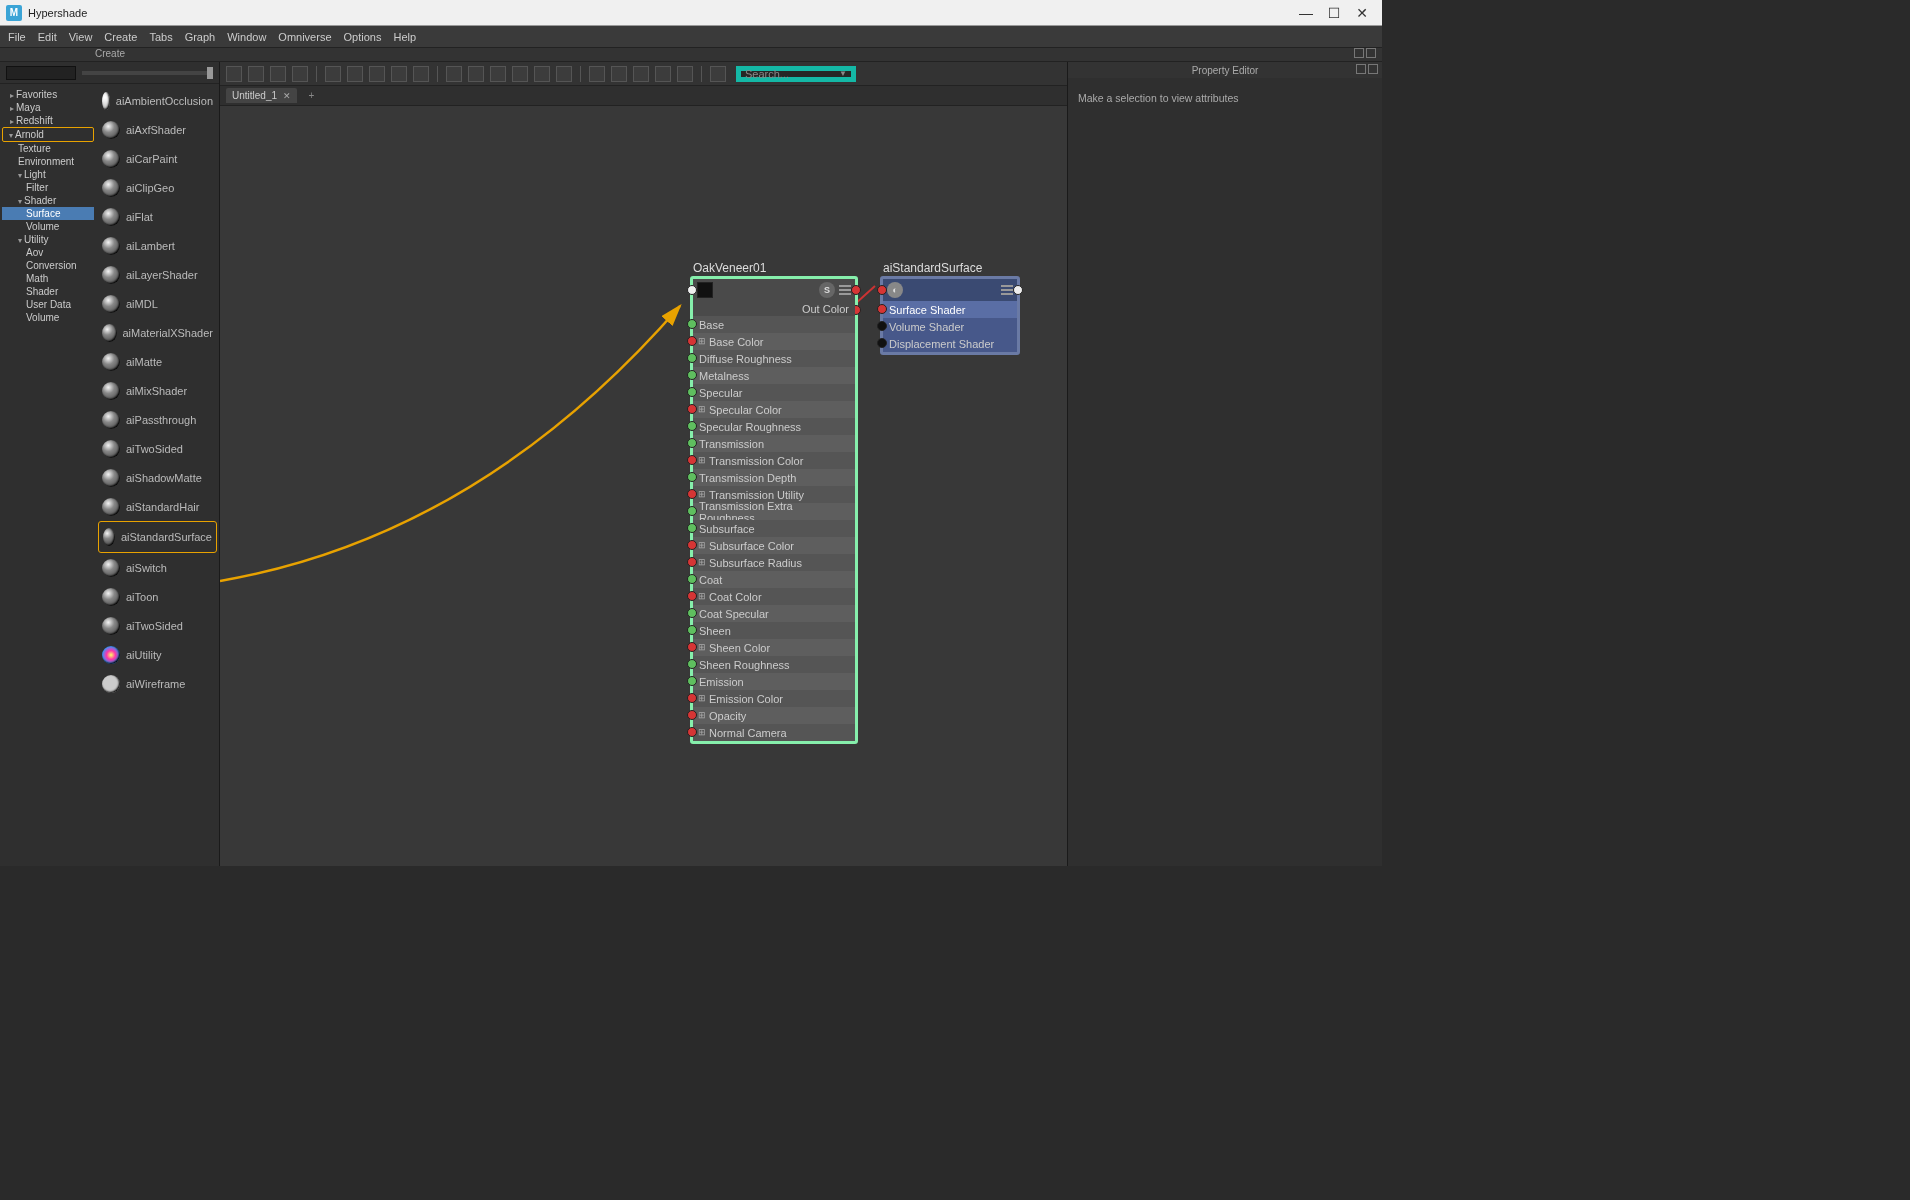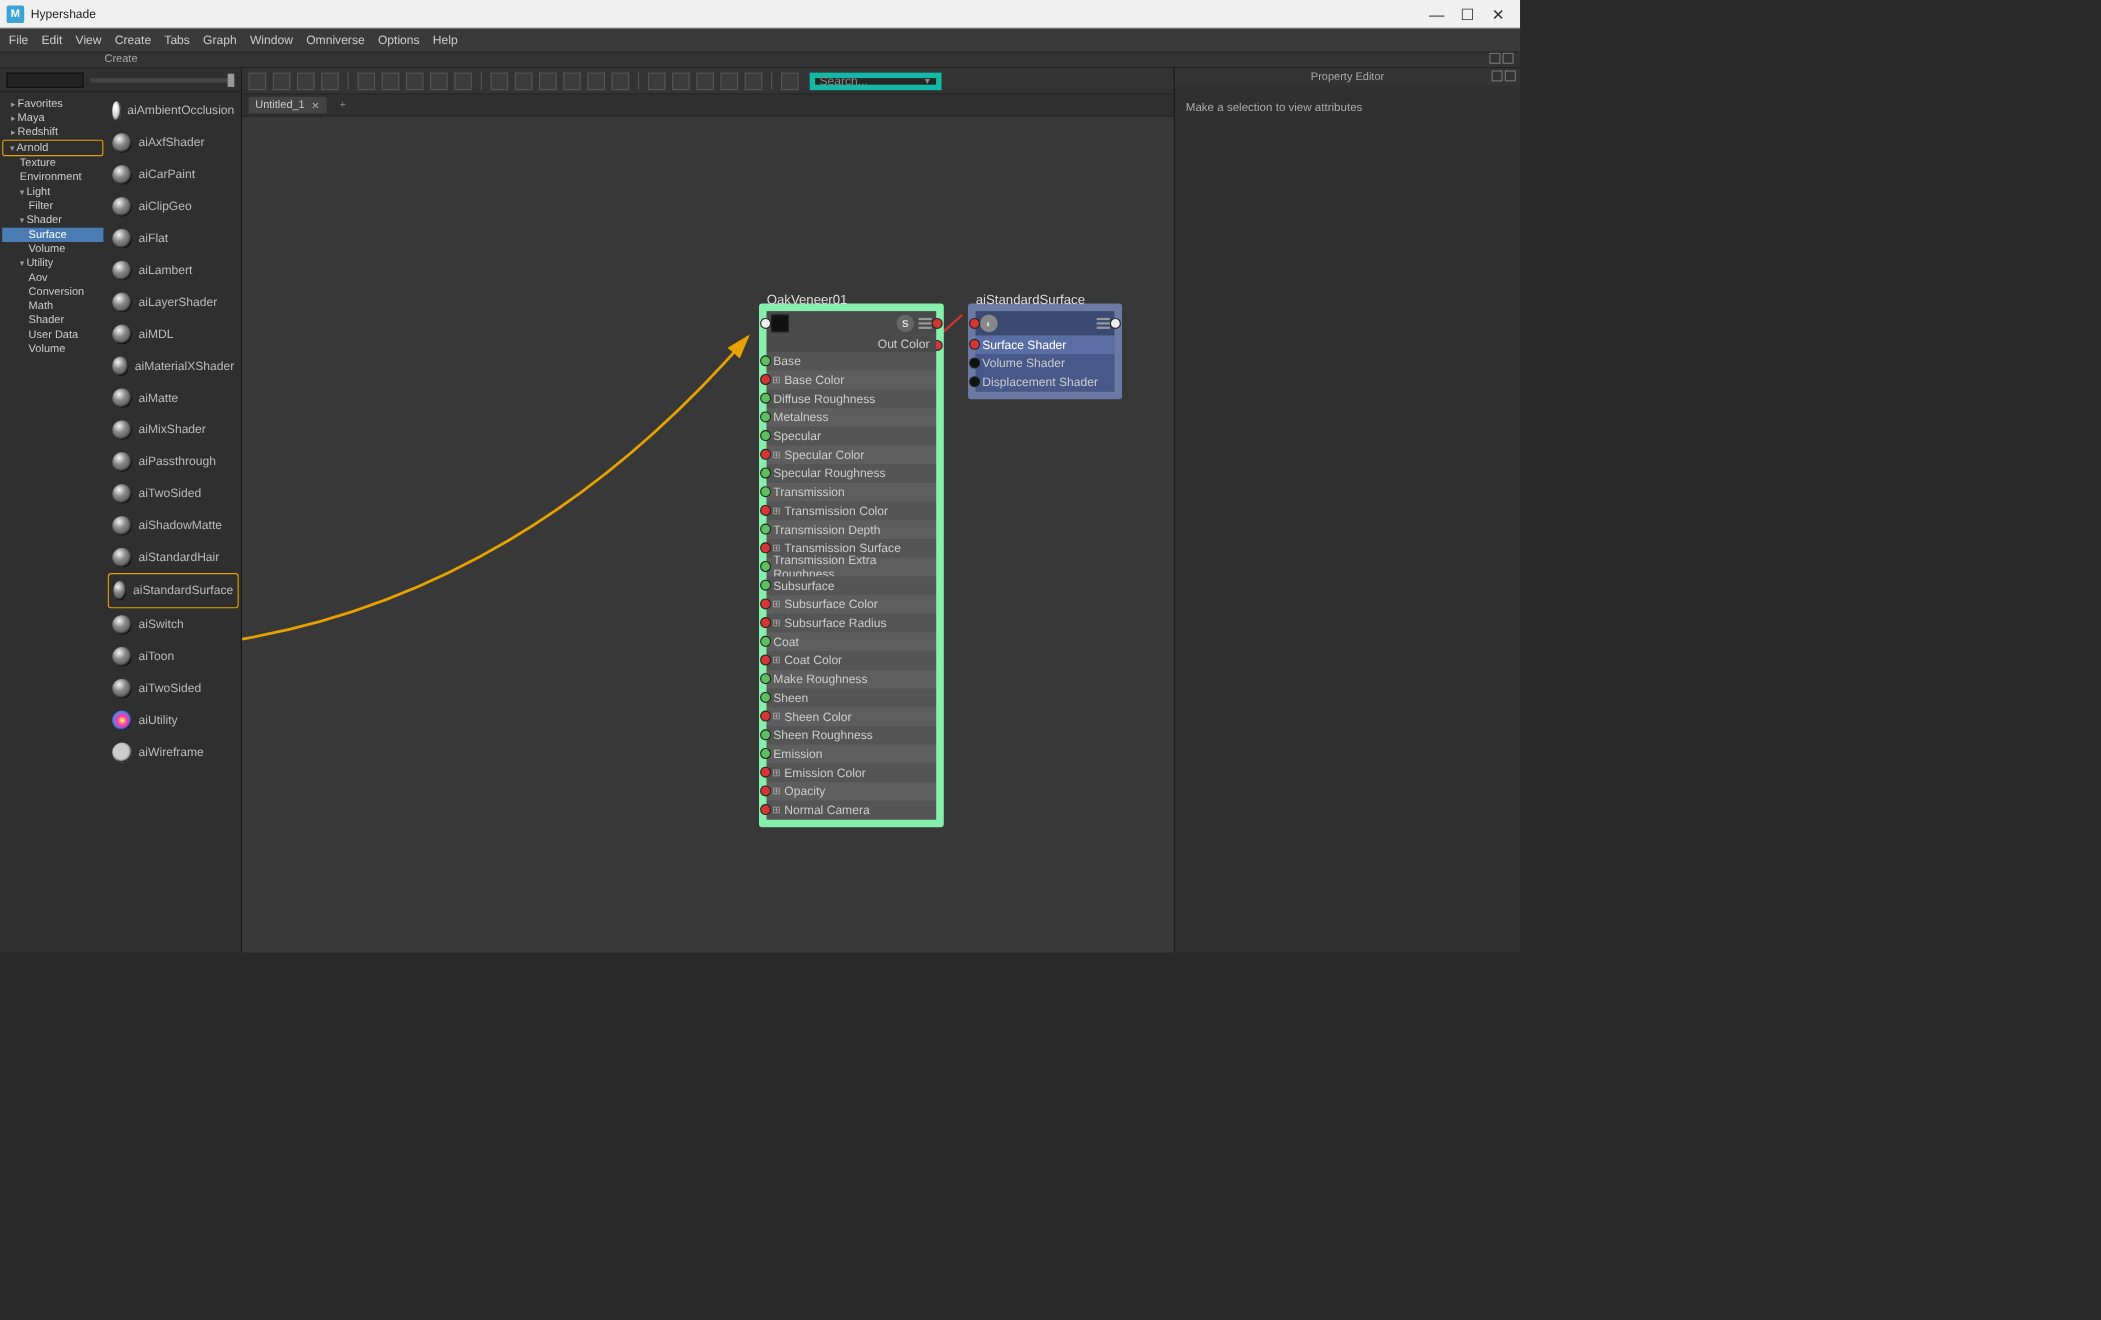--- a/index.html
+++ b/index.html
@@ -58,21 +58,21 @@
   .search { flex:0 0 120px; height:16px; background:#262626; color:#888; padding:0 4px; border:5px solid #14b8a6; margin-left:4px; display:flex; align-items:center;}
   .search::after { content:"▼"; margin-left:auto; font-size:8px; color:#888;}
   .tabbar { height:20px; background:#2f2f2f; display:flex; align-items:center; padding-left:6px; border-bottom:1px solid #222;}
   .tab { background:#444; padding:2px 6px; font-size:10px; color:#ccc; display:flex; align-items:center; gap:6px; border-radius:2px 2px 0 0;}
   .tab .x { font-size:9px; color:#aaa;}
   .tab.add { background:transparent; color:#888; margin-left:6px;}
 
   .canvas { flex:1; position:relative; background:#383838; overflow:hidden;}
 
   
-  .node { position:absolute; border:7px solid #86efac; background:#5a5a5a; border-radius:3px; font-size:11px; }
+  .node { position:absolute; border:3px solid #86efac; background:#5a5a5a; border-radius:3px; font-size:11px; }
   .node .ntitle { position:absolute; top:-18px; left:0; color:#ddd; font-size:12px;}
   .node .header { height:22px; background:#4a4a4a; display:flex; align-items:center; padding:0 4px; gap:4px;}
   .node .header .swatch { width:16px; height:16px; background:#111; border:1px solid #222;}
   .node .header .sicon { width:16px; height:16px; border-radius:50%; background:#666; display:flex; align-items:center; justify-content:center; color:#ddd; font-size:9px; font-weight:bold;}
   .node .header .hlines { width:12px; height:10px; display:flex; flex-direction:column; justify-content:space-between;}
   .node .header .hlines div { height:2px; background:#999;}
   .node .row { height:17px; display:flex; align-items:center; padding:0 6px; color:#ccc; position:relative;}
   .node .row:nth-child(odd) { background:#555;}
   .node .row:nth-child(even) { background:#5e5e5e;}
   .port { position:absolute; width:10px; height:10px; border-radius:50%; border:1px solid #222;}
@@ -363,21 +363,21 @@
               <span class="plus">⊞</span>
               <span>Transmission Color</span>
             </div>
             <div class="row">
               <div class="port l g" style="top: 3px;"></div>
               <span>Transmission Depth</span>
             </div>
             <div class="row" style="padding-left: 16px;">
               <div class="port l rc" style="top: 3px;"></div>
               <span class="plus">⊞</span>
-              <span>Transmission Surface</span>
+              <span>Transmission Utility</span>
             </div>
             <div class="row">
               <div class="port l g" style="top: 3px;"></div>
               <span>Transmission Extra Roughness</span>
             </div>
             <div class="row">
               <div class="port l g" style="top: 3px;"></div>
               <span>Subsurface</span>
             </div>
             <div class="row" style="padding-left: 16px;">
@@ -394,21 +394,21 @@
               <div class="port l g" style="top: 3px;"></div>
               <span>Coat</span>
             </div>
             <div class="row" style="padding-left: 16px;">
               <div class="port l rc" style="top: 3px;"></div>
               <span class="plus">⊞</span>
               <span>Coat Color</span>
             </div>
             <div class="row">
               <div class="port l g" style="top: 3px;"></div>
-              <span>Make Roughness</span>
+              <span>Coat Specular</span>
             </div>
             <div class="row">
               <div class="port l g" style="top: 3px;"></div>
               <span>Sheen</span>
             </div>
             <div class="row" style="padding-left: 16px;">
               <div class="port l rc" style="top: 3px;"></div>
               <span class="plus">⊞</span>
               <span>Sheen Color</span>
             </div>

